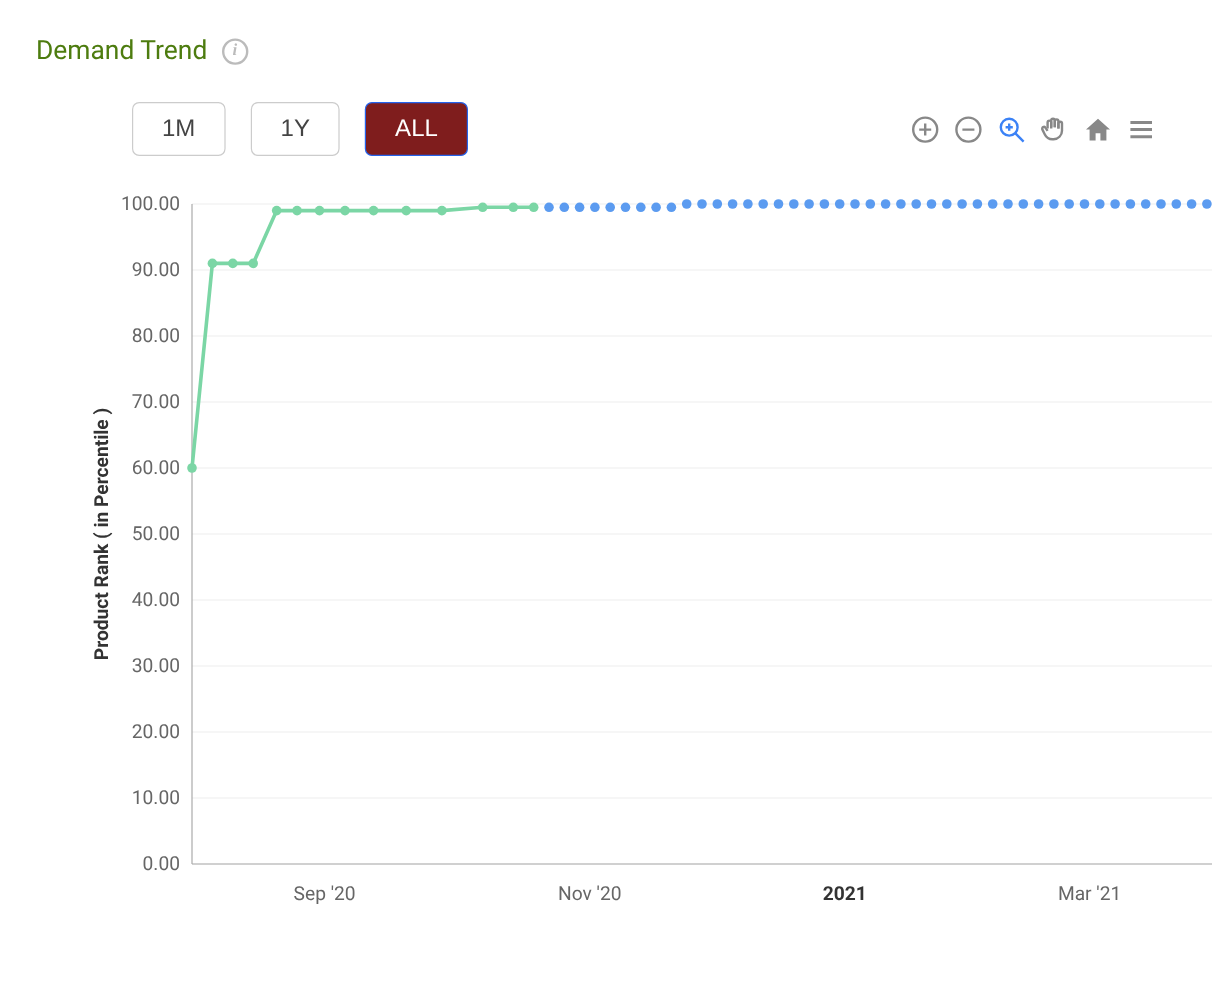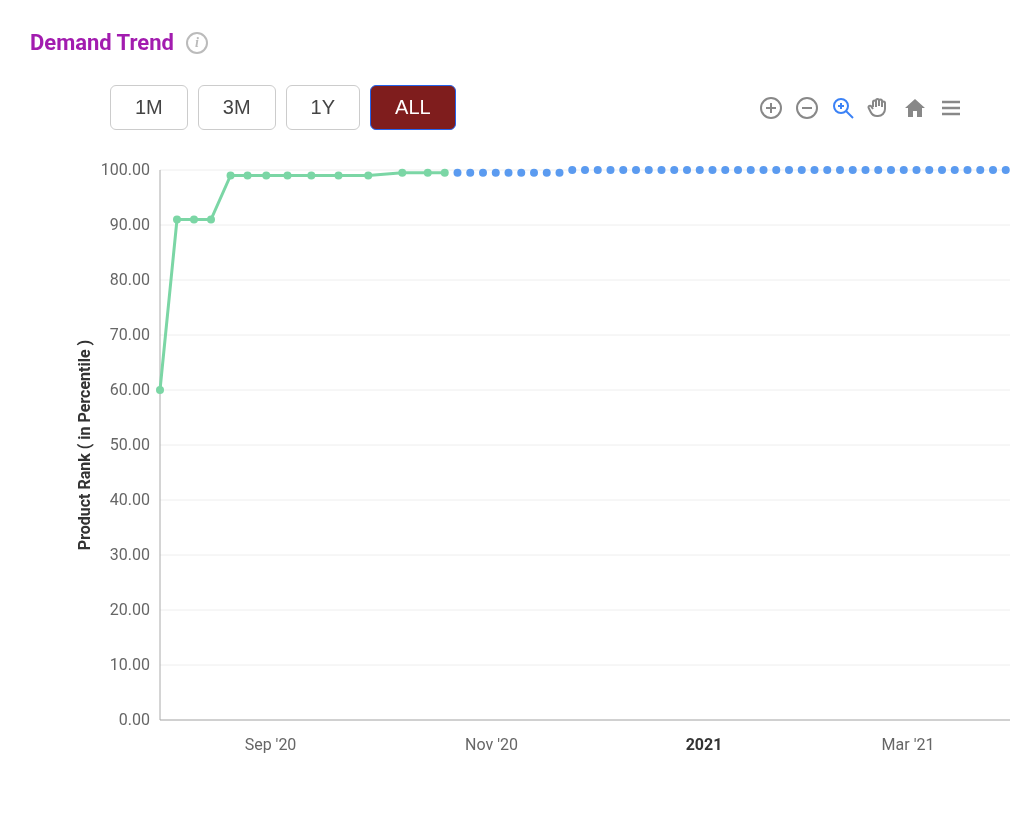--- a/index.html
+++ b/index.html
@@ -14,22 +14,22 @@
   padding: 30px 20px 20px 30px;
 }
 .header {
   display: flex;
   align-items: center;
   gap: 12px;
   margin-bottom: 30px;
 }
 .title {
   font-size: 22px;
-  font-weight: 700;
-  color: #a21caf;
+  font-weight: 400;
+  color: #4d7c0f;
 }
 .info-icon {
   width: 22px;
   height: 22px;
   border: 2px solid #bbb;
   border-radius: 50%;
   display: flex;
   align-items: center;
   justify-content: center;
   color: #bbb;
@@ -105,23 +105,22 @@
 <body>
 
 <div class="container">
 
   <div class="header">
     <div class="title">Demand Trend</div>
     <div class="info-icon">i</div>
   </div>
 
   <div class="toolbar">
-    <div id="range-buttons" style="display: flex; gap: 10px;">
+    <div id="range-buttons" style="display: flex; gap: 21px;">
         <button class="range-btn"><span>1M</span></button>
-        <button class="range-btn"><span>3M</span></button>
         <button class="range-btn"><span>1Y</span></button>
         <button class="range-btn active"><span>ALL</span></button>
       </div>
     <div class="tool-icons">
       <div class="tool-icon">
         <svg width="24" height="24" viewBox="0 0 24 24" fill="none" stroke="currentColor" stroke-width="2">
             <circle cx="12" cy="12" r="10"></circle>
             <line x1="12" y1="7" x2="12" y2="17"></line>
             <line x1="7" y1="12" x2="17" y2="12"></line>
           </svg>

